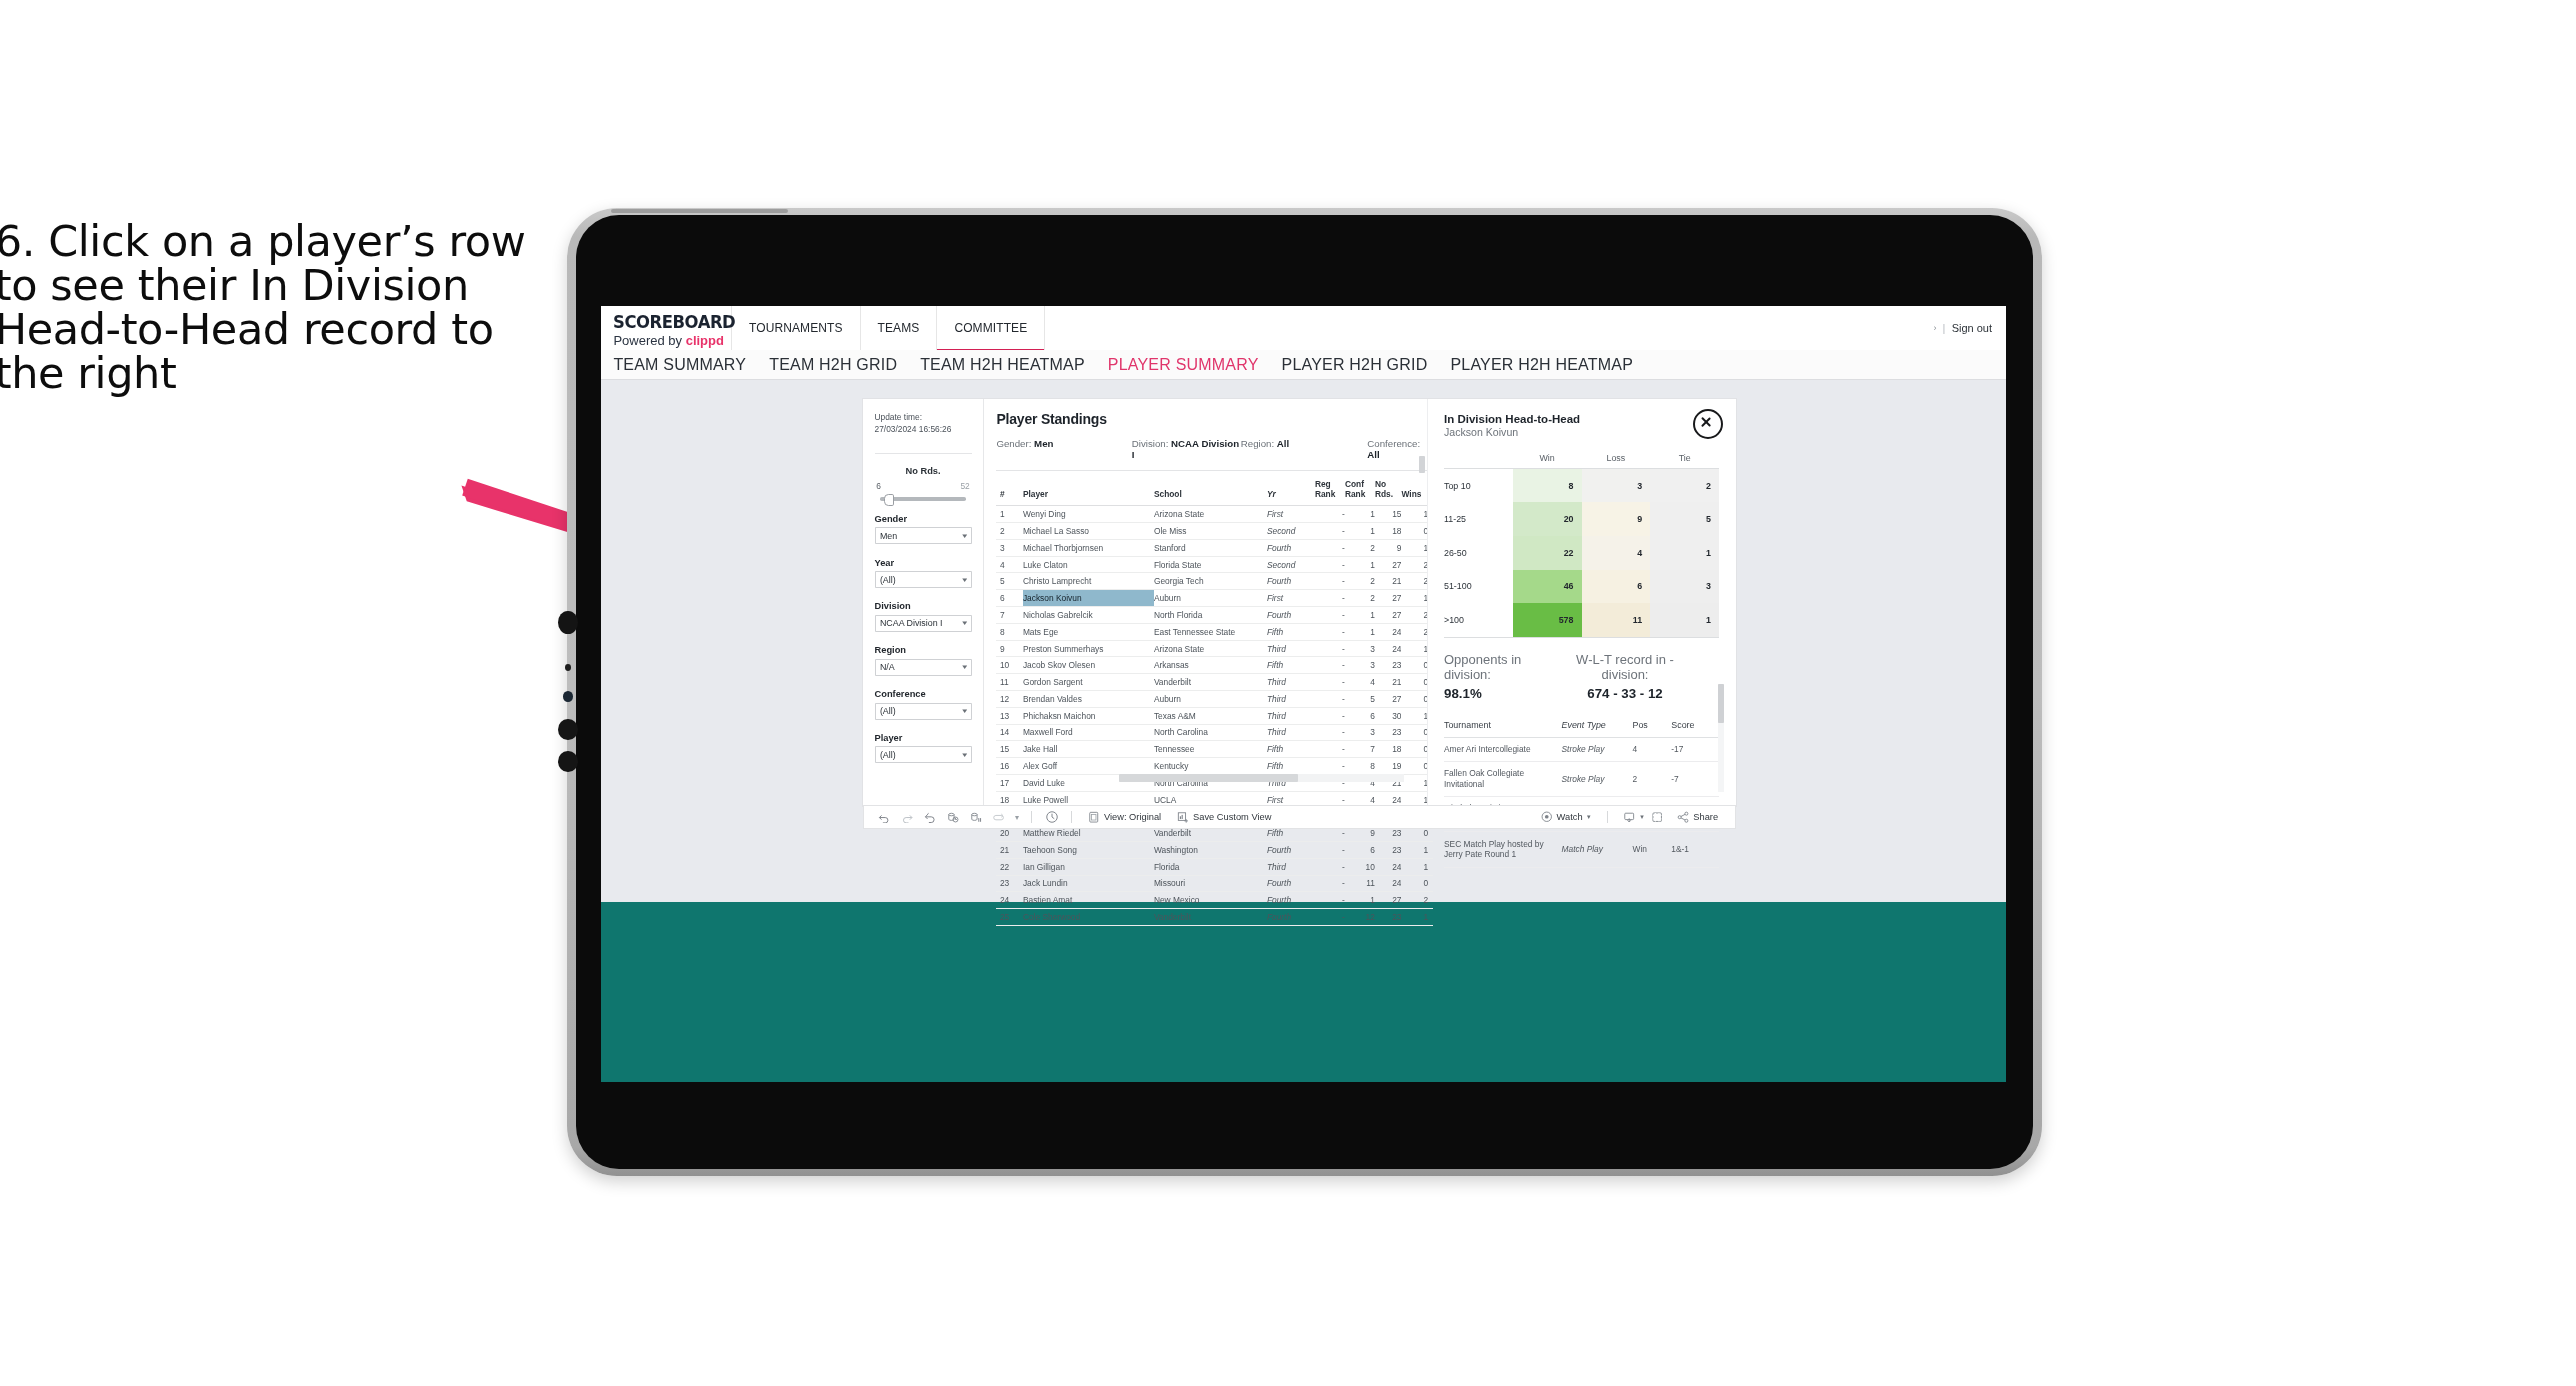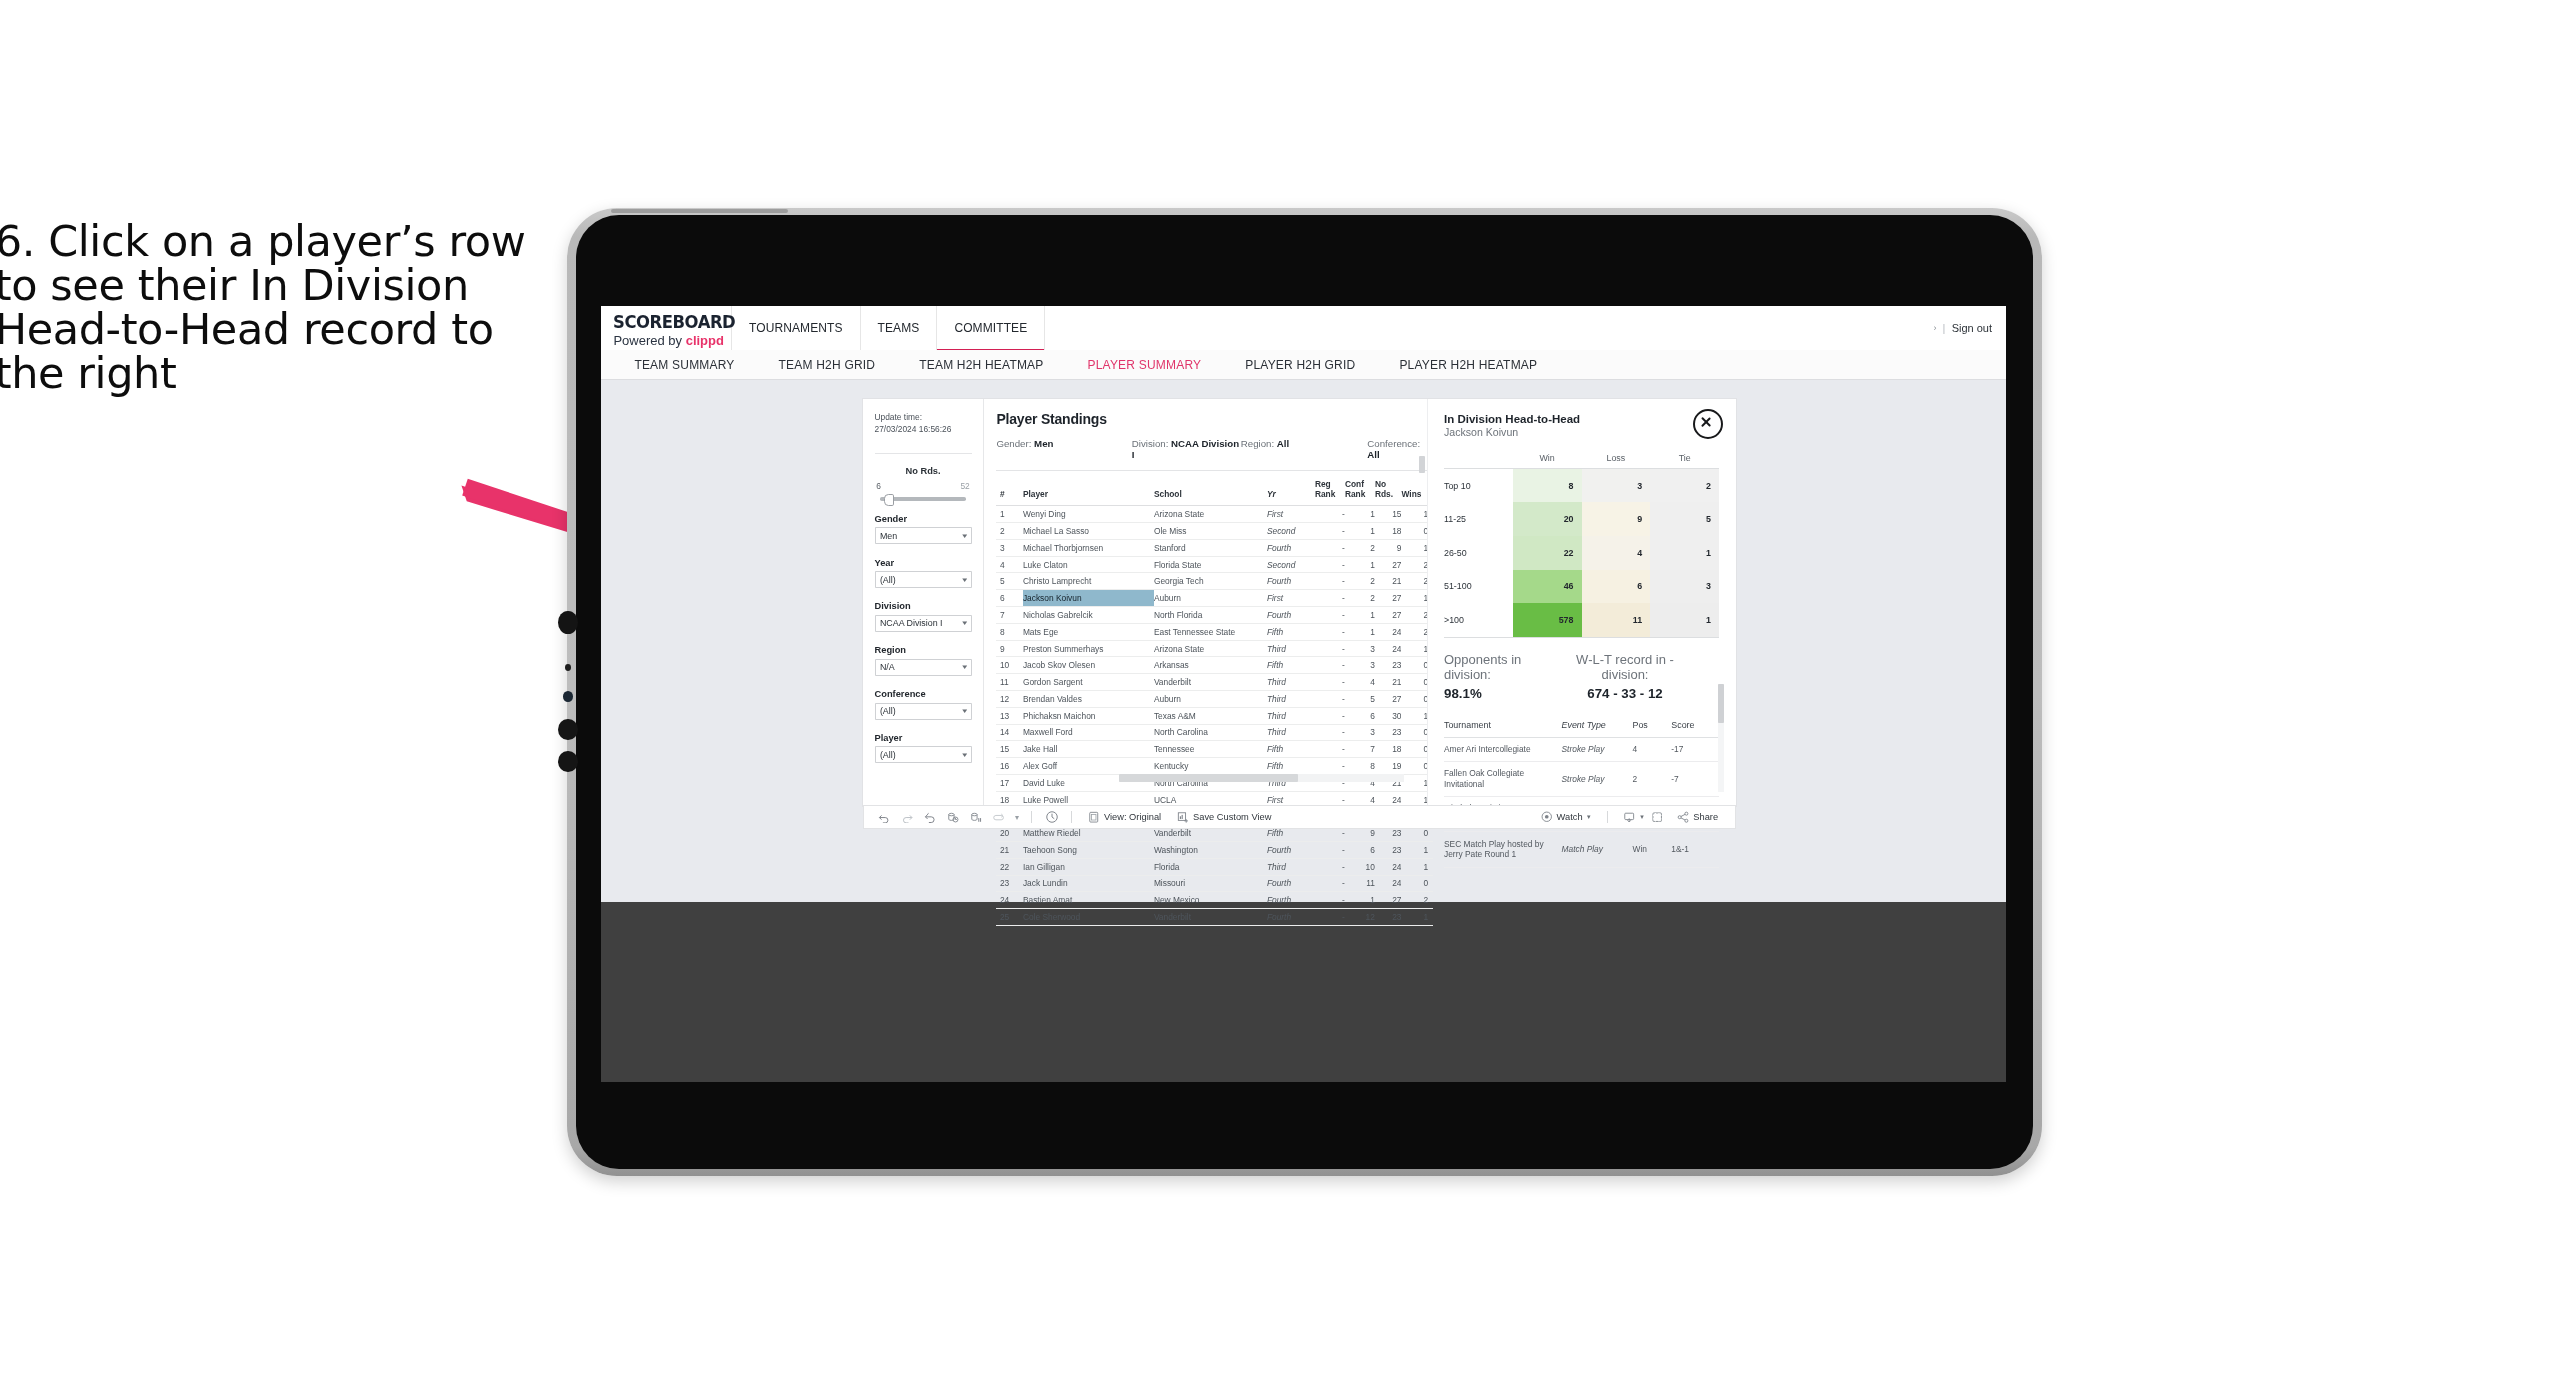--- a/index.html
+++ b/index.html
@@ -58,21 +58,21 @@
     height: 954px;
     background: #0b0b0b;
     border-radius: 43px;
   }
   #tablet-screen {
     position: absolute;
     left: 601px;
     top: 306px;
     width: 1405px;
     height: 776px;
-    background: #404040;
+    background: #0f766e;
     overflow: hidden;
   }
   
   .bez-dot {
     position: absolute;
     background: #151515;
     border-radius: 50%;
   }
   #dot1 { left: 558px; top: 611px; width: 19.5px; height: 23px; background:#141414; }
   #dot2 { left: 565px; top: 664px; width: 6.2px;  height: 7px;  background:#1d1d1d; }
@@ -122,22 +122,22 @@
   .topbar-right .divider { color: #b9bdc2; }
   .signout { cursor: pointer; }
 
   
   .app-subbar {
     position: absolute; left: 0; top: 44px; width: 1405px; height: 30px;
     background: #fbfbfb; border-bottom: 0.9px solid #dcdde0;
     display: flex; align-items: center; padding-left: 12.4px; box-sizing: border-box;
   }
   .subnav-item {
-    font-size: 12px; color: #2b3037; margin-right: 23px; cursor: pointer;
-    letter-spacing: 0.2px; white-space: nowrap; margin-left: 21px;
+    font-size: 16px; color: #2b3037; margin-right: 23px; cursor: pointer;
+    letter-spacing: 0.2px; white-space: nowrap;
   }
   .subnav-item.active { color: #e0356b; }
 
   
   .viz-wrap {
     position: absolute; left: 0; top: 74px; width: 1405px; height: 522px;
     background: #e8eaee;
   }
   .viz-card {
     position: absolute; left: 262px; top: 18.6px; width: 873px; height: 407px;

